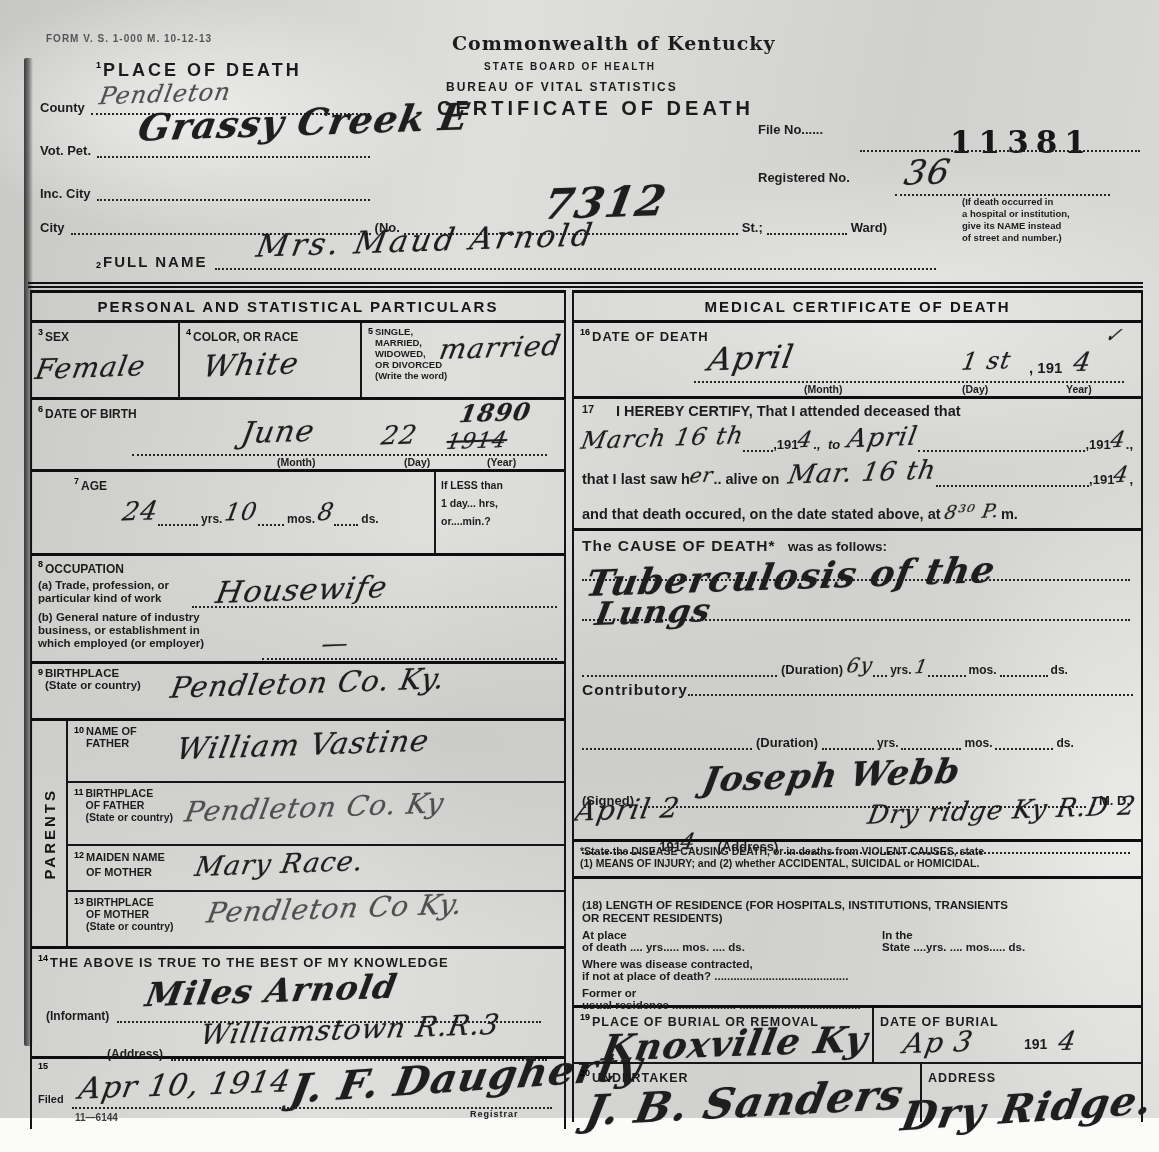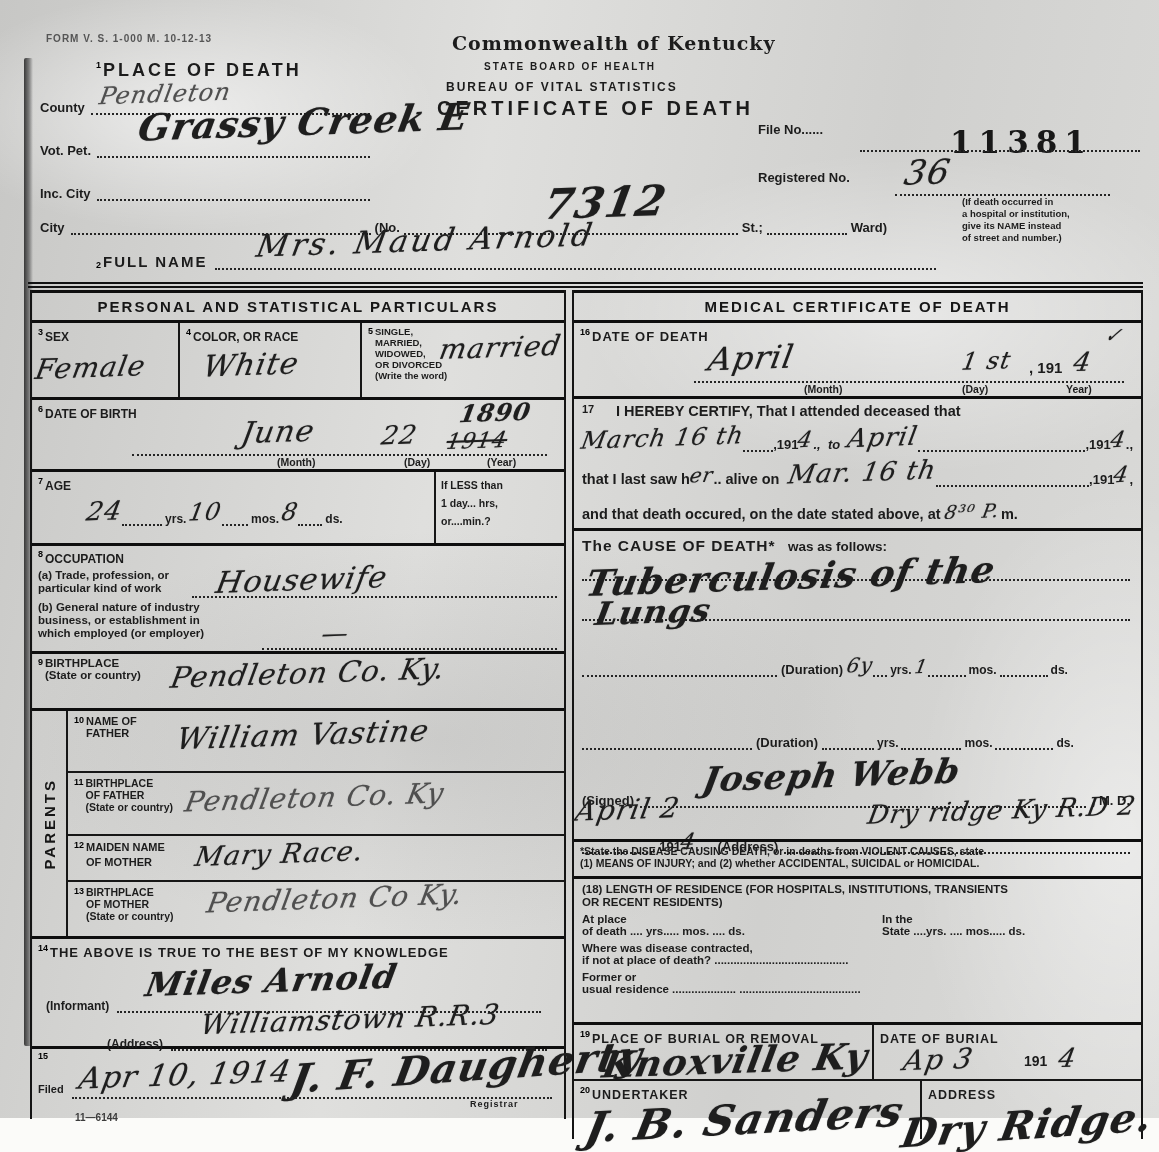--- a/index.html
+++ b/index.html
@@ -142,21 +142,21 @@
       <div class="abs dots" style="left:100px;top:52px;width:415px;"></div>
       <span class="abs hand" style="left:210px;top:14px;font-size:30px;">June</span>
       <span class="abs hand" style="left:350px;top:20px;font-size:26px;">22</span>
       <span class="abs hand sig" style="left:428px;top:-2px;font-size:24px;">1890</span>
       <span class="abs hand strike" style="left:415px;top:28px;font-size:22px;">1914</span>
       <span class="abs cap" style="left:245px;top:56px;">(Month)</span>
       <span class="abs cap" style="left:372px;top:56px;">(Day)</span>
       <span class="abs cap" style="left:455px;top:56px;">(Year)</span>
     </div>
 
-    <div class="row bb3" style="height:74px;display:flex;">
+    <div class="row bb3" style="height:84px;display:flex;padding-left:36px;">
       <div class="br2" style="flex:1;position:relative;padding:4px 6px;">
         <span class="fnum">7</span><span class="p" style="font-size:12px;">AGE</span>
         <div class="fline" style="left:55px;top:40px;width:330px;">
           <span class="hand" style="font-size:26px;margin-top:-24px;">24</span>
           <span class="dots" style="width:40px;"></span>
           <span class="p" style="font-size:12px;margin:0 3px;">yrs.</span>
           <span class="hand" style="font-size:24px;margin-top:-22px;">10</span>
           <span class="dots" style="width:26px;"></span>
           <span class="p" style="font-size:12px;margin:0 3px;">mos.</span>
           <span class="hand" style="font-size:24px;margin-top:-22px;">8</span>
@@ -313,20 +313,24 @@
         <span class="p" style="font-size:12px;margin:0 3px;">yrs.</span>
         <span class="hand" style="font-size:19px;">1</span>
         <span class="dots" style="width:38px;"></span>
         <span class="p" style="font-size:12px;margin:0 3px;">mos.</span>
         <span class="dots" style="width:48px;"></span>
         <span class="p" style="font-size:12px;margin-left:3px;">ds.</span>
       </div>
     </div>
 
     <div class="row" style="height:82px;padding:4px 8px 0;">
+      <div style="display:flex;align-items:flex-end;">
+        <span class="p" style="font-size:15.5px;letter-spacing:1px;">Contributory</span>
+        <span class="dots grow" style="margin-bottom:3px;"></span>
+      </div>
       <div class="fline" style="left:8px;top:58px;width:548px;">
         <span class="dots" style="width:170px;"></span>
         <span class="p" style="font-size:13px;margin:0 4px;">(Duration)</span>
         <span class="dots" style="width:52px;"></span>
         <span class="p" style="font-size:12px;margin:0 3px;">yrs.</span>
         <span class="dots" style="width:60px;"></span>
         <span class="p" style="font-size:12px;margin:0 3px;">mos.</span>
         <span class="dots" style="width:58px;"></span>
         <span class="p" style="font-size:12px;margin-left:3px;">ds.</span>
       </div>
@@ -349,21 +353,21 @@
         <span class="dots grow"></span>
       </div>
       <span class="abs hand" style="left:295px;top:36px;font-size:26px;">Dry ridge Ky R.D 2</span>
     </div>
 
     <div class="row bb3" style="border-top:3px solid #0e0e0e;height:40px;padding:3px 6px;">
       <div class="p" style="font-size:10.5px;">*State the DISEASE CAUSING DEATH, or in deaths from VIOLENT CAUSES, state</div>
       <div class="p" style="font-size:10.5px;">(1) MEANS OF INJURY; and (2) whether ACCIDENTAL, SUICIDAL or HOMICIDAL.</div>
     </div>
 
-    <div class="row bb3" style="height:146px;padding:4px 8px;">
+    <div class="row bb3" style="height:129px;padding:20px 8px;">
       <div class="p pl" style="font-size:11.5px;line-height:13px;">(18) LENGTH OF RESIDENCE  (FOR HOSPITALS, INSTITUTIONS, TRANSIENTS
 OR RECENT RESIDENTS)</div>
       <div style="display:flex;margin-top:4px;">
         <div style="width:300px;">
           <div class="p" style="font-size:11.5px;">At place</div>
           <div class="p" style="font-size:11.5px;">of death .... yrs..... mos. .... ds.</div>
         </div>
         <div style="flex:1;">
           <div class="p" style="font-size:11.5px;">In the</div>
           <div class="p" style="font-size:11.5px;">State ....yrs. .... mos..... ds.</div>

